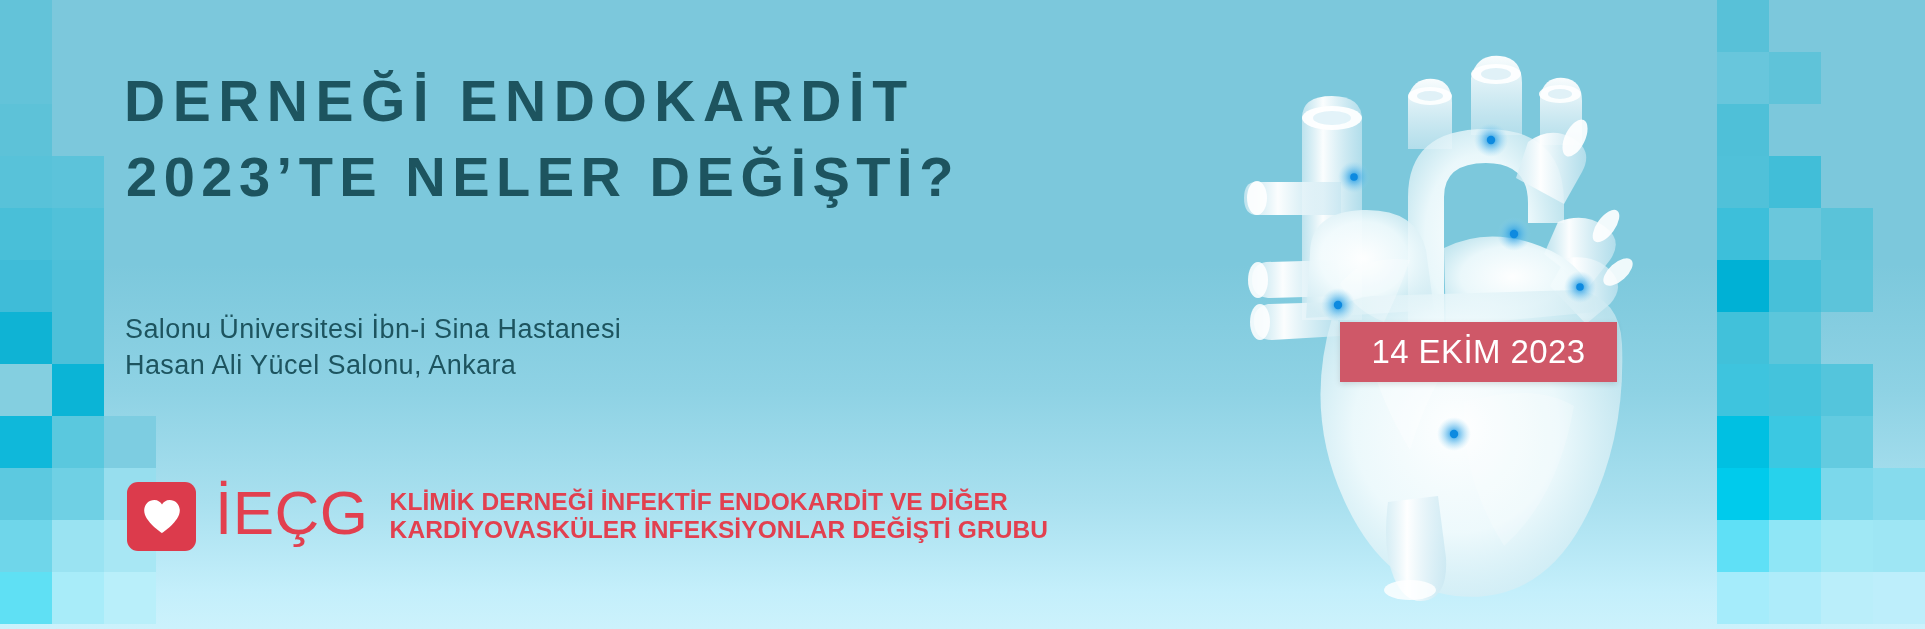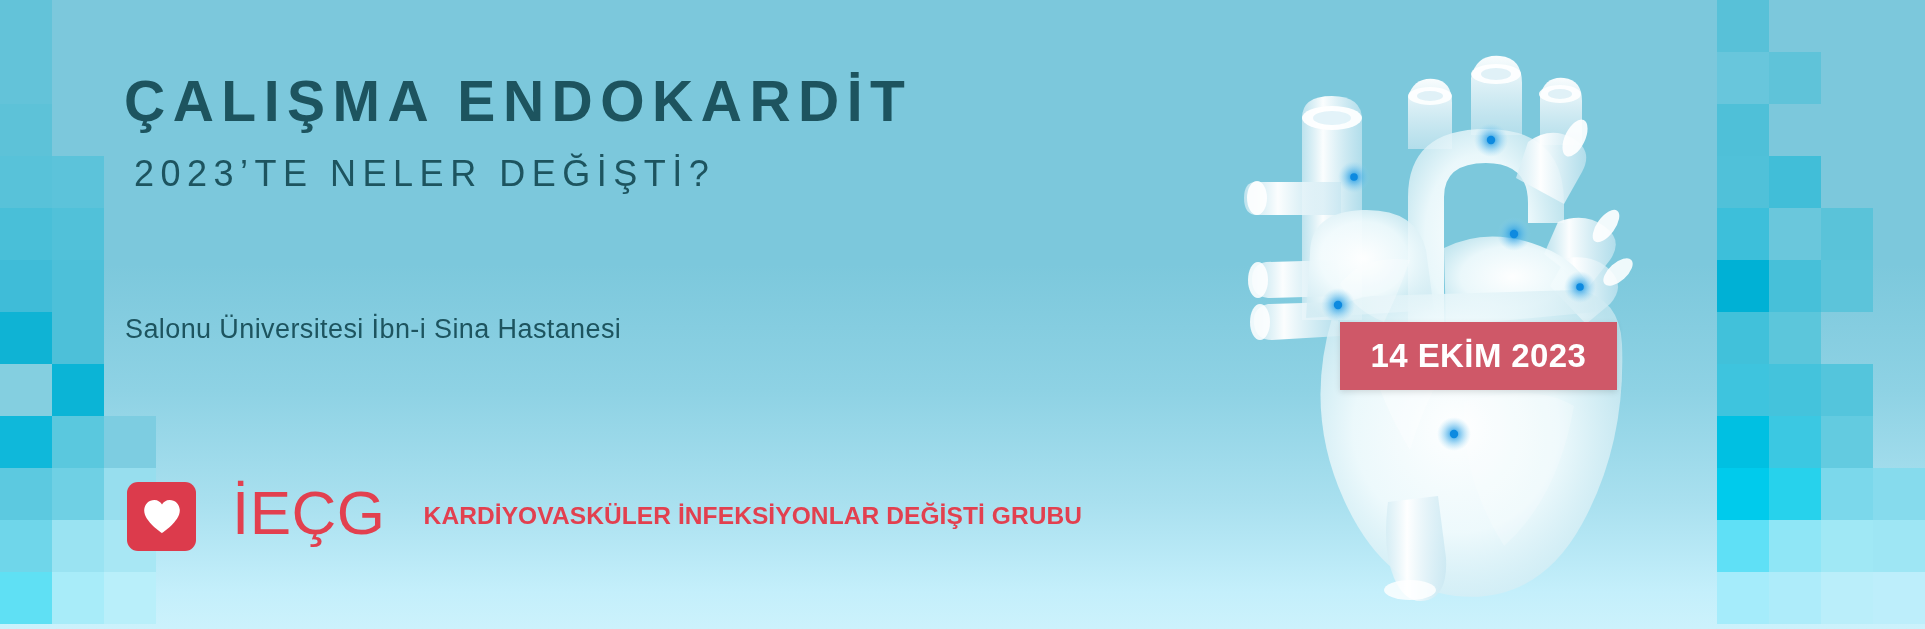--- a/index.html
+++ b/index.html
@@ -55,23 +55,23 @@
     font-weight: 700;
     letter-spacing: 7.5px;
     color: #1d545f;
     line-height: 1.05;
     white-space: nowrap;
   }
   .subtitle {
     position: absolute;
     top: 146px;
     left: 2px;
-    margin: 8px;
-    font-size: 36px;
-    font-weight: 400;
+    margin: 0;
+    font-size: 56px;
+    font-weight: 700;
     letter-spacing: 6.5px;
     color: #1d545f;
     line-height: 1.1;
     white-space: nowrap;
   }
   .venue {
     position: absolute;
     top: 312px;
     left: 1px;
     color: #1d545f;
@@ -82,21 +82,20 @@
   }
   .venue div { white-space: nowrap; }
 
   
   .logo-lockup {
     position: absolute;
     top: 482px;
     left: 3px;
     display: flex;
     align-items: center;
-    gap: 17px;
   }
   .logo-mark {
     width: 69px;
     height: 69px;
     border-radius: 11px;
     background: #dc3b4c;
     display: flex;
     align-items: center;
     justify-content: center;
     flex: 0 0 auto;
@@ -131,25 +130,25 @@
     width: 440px;
     height: 580px;
   }
   .heart-art svg { display: block; width: 100%; height: 100%; }
 
   .date-badge {
     position: absolute;
     left: 1340px;
     top: 322px;
     width: 277px;
-    height: 68px;
+    height: 60px;
     background: #cf5868;
     color: #ffffff;
     font-size: 33px;
-    font-weight: 700;
+    font-weight: 400;
     letter-spacing: 0.4px;
     display: flex;
     align-items: center;
     justify-content: center;
     box-shadow: 0 2px 6px rgba(0,0,0,0.13);
   }
 </style>
 </head>
 <body>
 
@@ -312,40 +311,42 @@
         <circle cx="226" cy="412" r="17" fill="url(#dotGrad)"></circle>
         <circle cx="226" cy="412" r="4.2" fill="#0d8ae0"></circle>
       </g>
     </svg>
   </div>
 
   <div class="date-badge">14 EKİM 2023</div>
 
   <div class="content">
 
-    <h1 class="title">ÇALIŞMA ENDOKARDİT</h1>
+    <h1 class="title">DERNEĞİ ENDOKARDİT</h1>
 
     <h2 class="subtitle">2023’TE NELER DEĞİŞTİ?</h2>
 
     <div class="venue">
       <div>Salonu Üniversitesi İbn-i Sina Hastanesi</div>
+      <div>Hasan Ali Yücel Salonu, Ankara</div>
     </div>
 
     <div class="logo-lockup">
 
       <div class="logo-mark">
         <span>
           <svg width="38" height="35" viewBox="0 0 38 35" xmlns="http://www.w3.org/2000/svg" aria-hidden="true">
             <path d="M19 34.2 C19 34.2 1.2 22.6 1.2 11.6 C1.2 5.2 5.8 0.9 11.3 0.9 C15 0.9 17.7 3.0 19 5.6 C20.3 3.0 23 0.9 26.7 0.9 C32.2 0.9 36.8 5.2 36.8 11.6 C36.8 22.6 19 34.2 19 34.2 Z" fill="#ffffff"></path>
           </svg>
         </span>
       </div>
 
       <div class="logo-abbr">İEÇG</div>
 
       <div class="logo-org">
+        <div>KLİMİK DERNEĞİ İNFEKTİF ENDOKARDİT VE DİĞER</div>
         <div>KARDİYOVASKÜLER İNFEKSİYONLAR DEĞİŞTİ GRUBU</div>
       </div>
 
     </div>
   </div>
 
 </div>
 
 </body></html>

